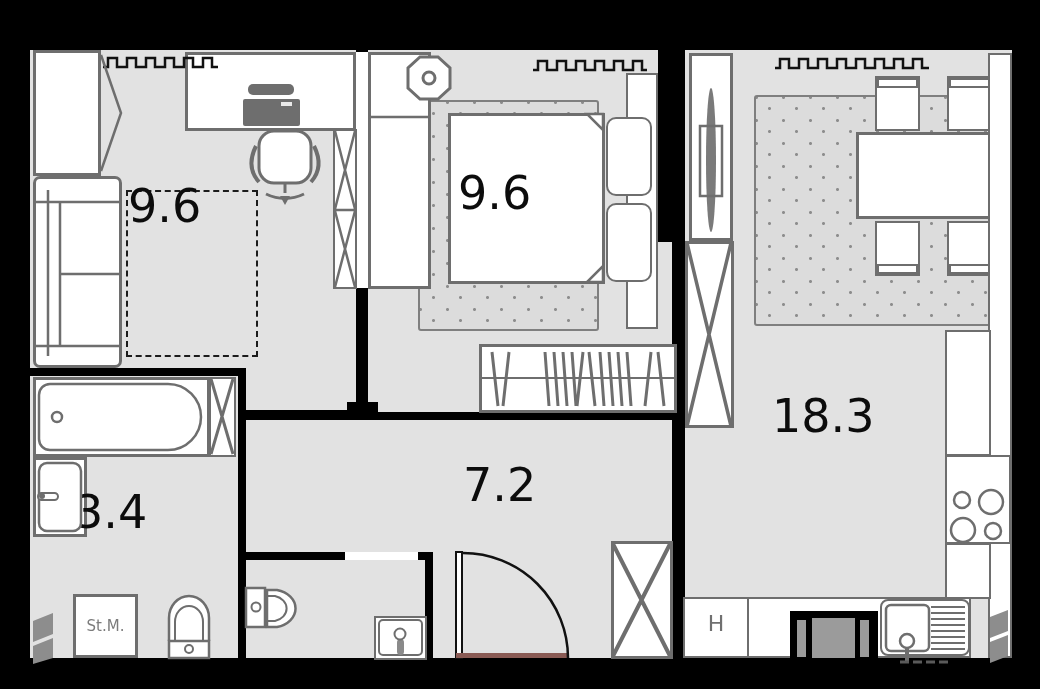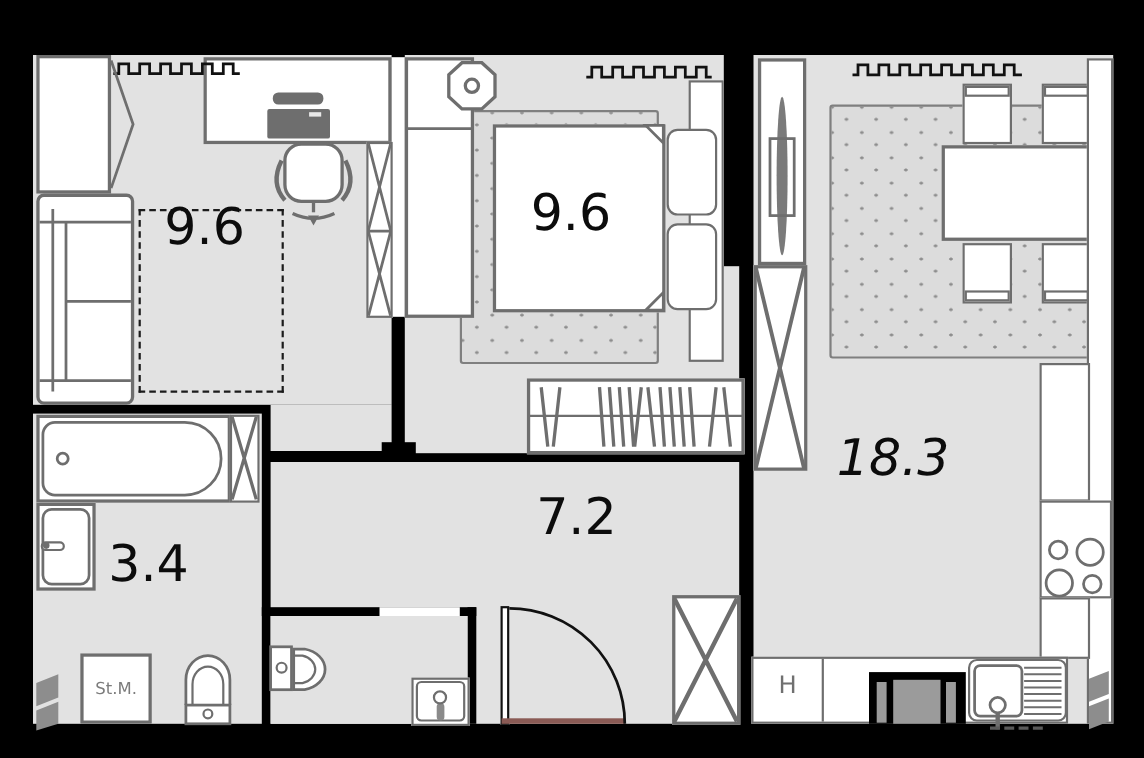--- a/index.html
+++ b/index.html
@@ -8,21 +8,21 @@
   .f{position:absolute;background:#e2e2e2;}
   .w{position:absolute;background:#fff;border:3px solid #6e6e6e;box-sizing:border-box;}
   .w2{position:absolute;background:#fff;border:2px solid #6e6e6e;box-sizing:border-box;}
   .blk{position:absolute;background:#000;}
   .wh{position:absolute;background:#fff;}
   .carpet{position:absolute;border:2px solid #7f7f7f;box-sizing:border-box;border-radius:3px;
      background-color:#dcdcdc;
      background-image:radial-gradient(#8d8d8d 1.3px,transparent 1.9px),
                       radial-gradient(#8d8d8d 1.3px,transparent 1.9px);
      background-size:27px 23px,27px 23px;background-position:0 0,14px 12px;}
-  .lbl{position:absolute;font-size:46px;color:#0c0c0c;text-align:center;line-height:1.1;}
+  .lbl{position:absolute;font-size:46px;color:#0c0c0c;line-height:1.1;}
   .lsm{position:absolute;text-align:center;}
   .dash{position:absolute;border:2px dashed #1b1b1b;box-sizing:border-box;background:transparent;}
   svg.ov{position:absolute;left:0;top:0;}
 </style>
 </head>
 <body>
 
 <div class="plan">
 
   <div class="f" style="left:30px;top:50px;width:326px;height:318px;"></div>
@@ -75,22 +75,22 @@
   <div class="w2" style="left:455px;top:551px;width:8px;height:108px;border-color:#111;"></div>
 
   <div class="w" style="left:33px;top:377px;width:177px;height:80px;"></div>
   <div class="w2" style="left:209px;top:377px;width:27px;height:80px;"></div>
   <div class="w" style="left:33px;top:457px;width:54px;height:80px;"></div>
   <div class="w" style="left:73px;top:594px;width:65px;height:64px;"></div>
   <div class="w2" style="left:374px;top:616px;width:53px;height:44px;"></div>
 
   <div class="lbl" style="left:128px;top:181px;width:116px;">9.6</div>
   <div class="lbl" style="left:458px;top:168px;width:122px;">9.6</div>
-  <div class="lbl" style="left:737px;top:391px;width:150px;font-style:italic;">18.3</div>
-  <div class="lbl" style="left:463px;top:444px;width:122px;">7.2</div>
+  <div class="lbl" style="left:772px;top:391px;width:150px;">18.3</div>
+  <div class="lbl" style="left:463px;top:460px;width:122px;">7.2</div>
   <div class="lbl" style="left:74px;top:487px;width:122px;">3.4</div>
   <div class="lsm" style="left:74px;top:617px;width:63px;font-size:15px;color:#7c7c7c;">St.M.</div>
   <div class="lsm" style="left:699px;top:611px;width:34px;font-size:22px;color:#707070;">H</div>
 
   <svg class="ov" width="1040" height="689" viewBox="0 0 1040 689">
 
     <g stroke="#111" stroke-width="2.5" fill="none">
       <path d="M103 67 h5 v-9 h9 v9 h10 v-9 h9 v9 h10 v-9 h9 v9 h10 v-9 h9 v9 h10 v-9 h9 v9 h10 v-9 h9 v9 h6"></path>
       <path d="M533 70 h5 v-9 h9 v9 h10 v-9 h9 v9 h10 v-9 h9 v9 h10 v-9 h9 v9 h10 v-9 h9 v9 h10 v-9 h9 v9 h5"></path>
       <path d="M775 68 h5 v-9 h9 v9 h10 v-9 h9 v9 h10 v-9 h9 v9 h10 v-9 h9 v9 h10 v-9 h9 v9 h10 v-9 h9 v9 h10 v-9 h9 v9 h10 v-9 h9 v9 h7"></path>

